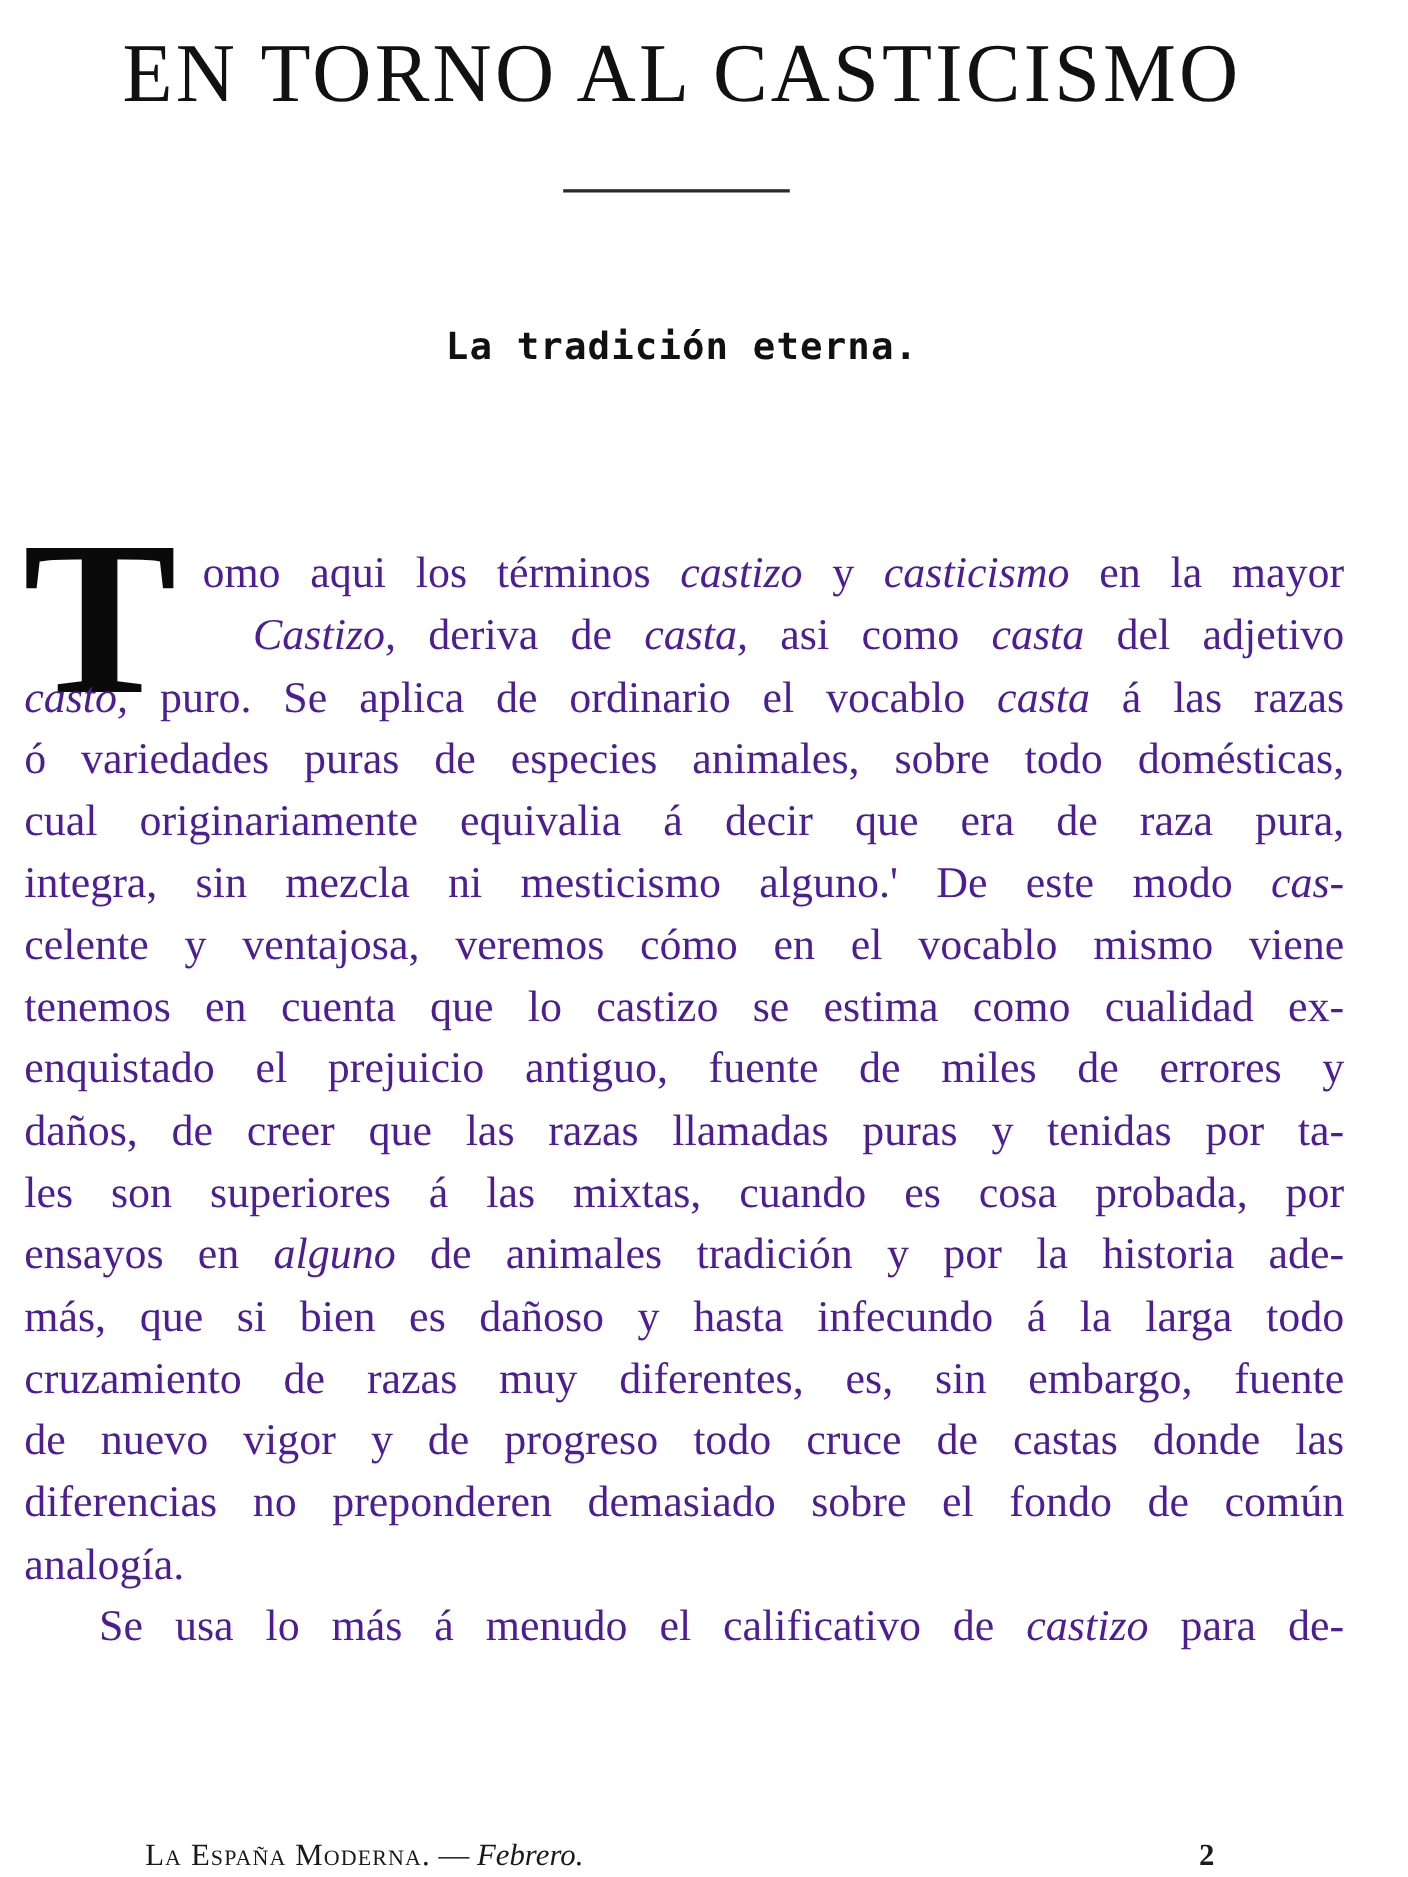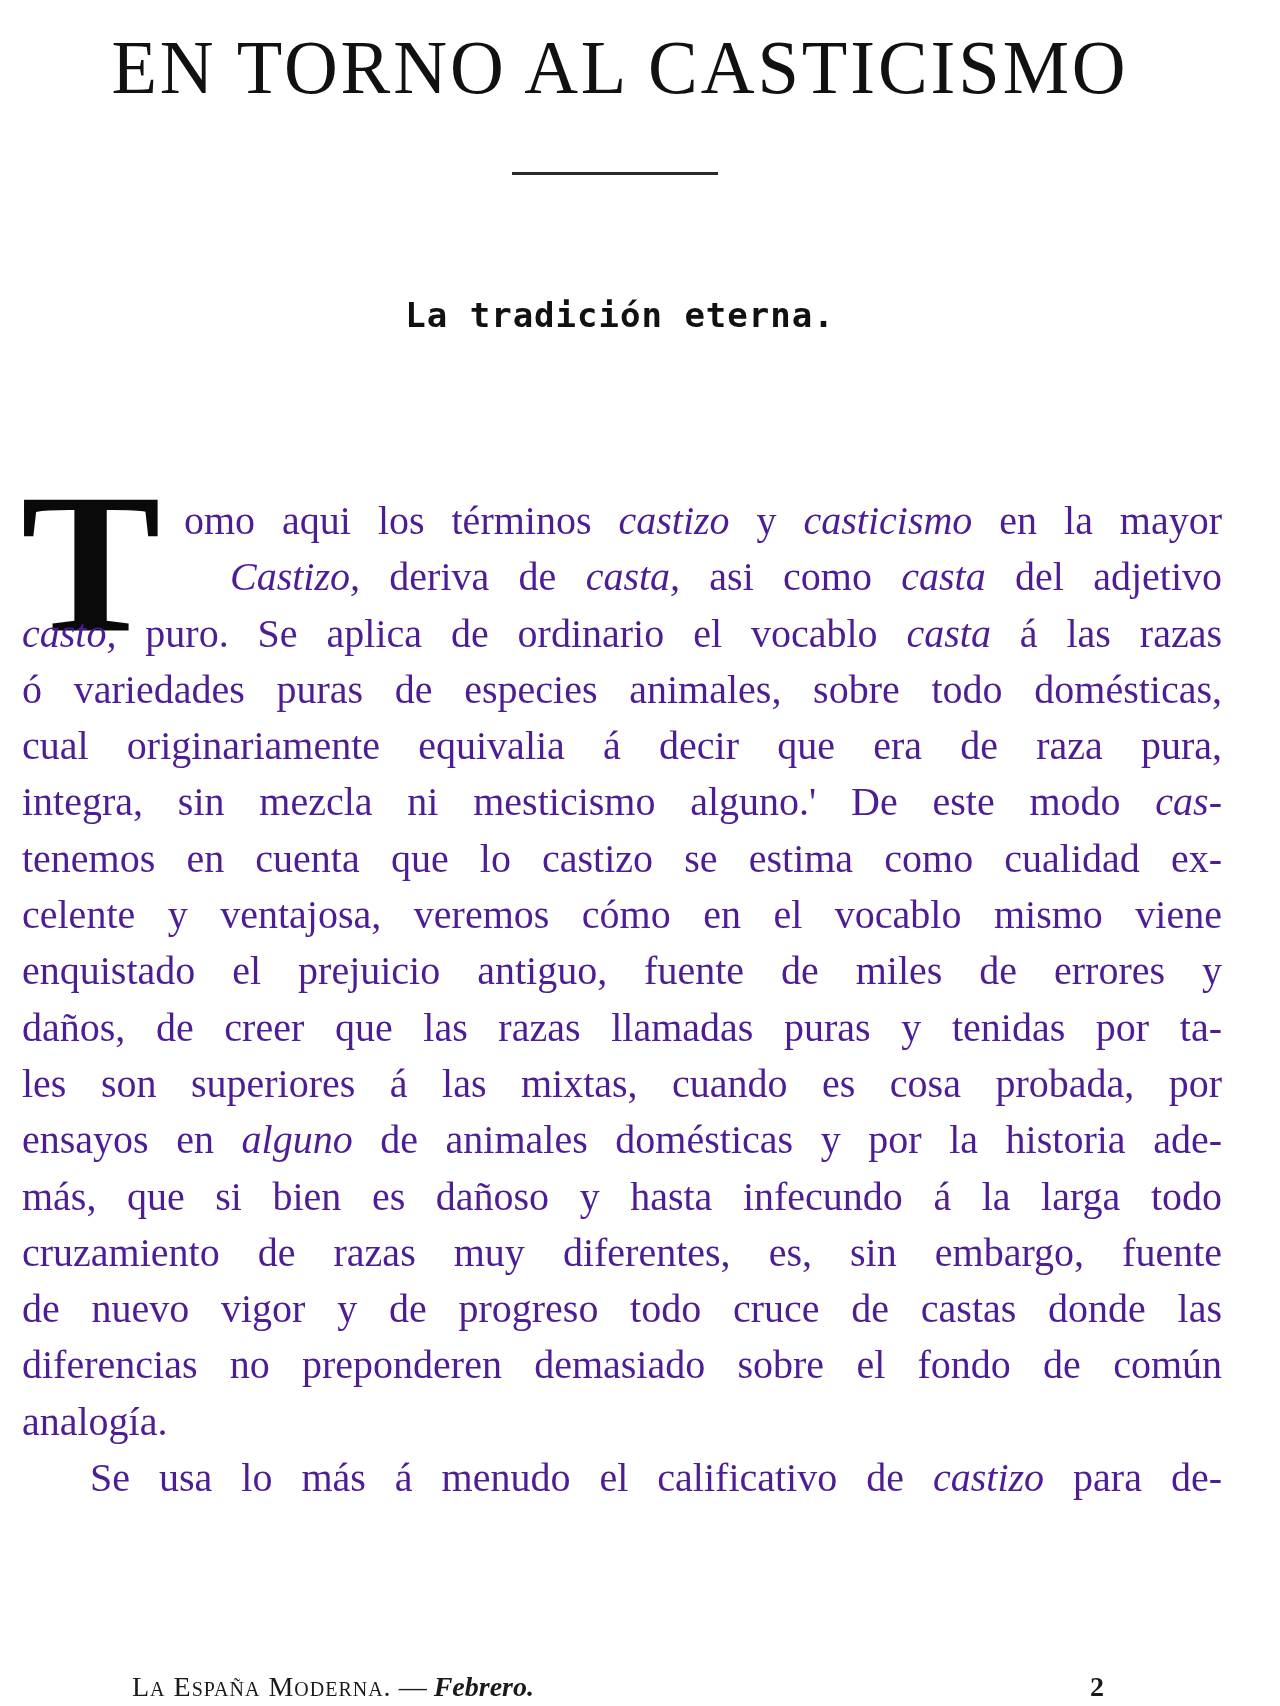--- a/index.html
+++ b/index.html
@@ -95,21 +95,21 @@
       width: 1000px;
       font-family: "Liberation Serif", serif;
       font-size: 28px;
       line-height: 34px;
       color: #1a1a1a;
     }
     .footer .journal {
       font-variant: small-caps;
       letter-spacing: 1px;
     }
-    .footer .month { font-style: italic; font-weight: bold; }
+    .footer .month { font-style: italic; }
     .footer .sig {
       position: absolute;
       left: 958px;
       top: 0;
       font-weight: bold;
     }
   </style>
 </head>
 <body>
 
@@ -123,26 +123,26 @@
 
   <div class="dropcap">T</div>
 
   <div class="body-text">
     <span class="line ind1"><span>omo aqui los términos </span><span class="w">castizo</span><span> y </span><span class="w">casticismo</span><span> en la mayor</span></span>
     <span class="line ind2"><span class="w">Castizo,</span><span> deriva de </span><span class="w">casta,</span><span> asi como </span><span class="w">casta</span><span> del adjetivo</span></span>
     <span class="line"><span class="w">casto,</span><span> puro. Se aplica de ordinario el vocablo </span><span class="w">casta</span><span> á las razas</span></span>
     <span class="line">ó variedades puras de especies animales, sobre todo domésticas,</span>
     <span class="line">cual originariamente equivalia á decir que era de raza pura,</span>
     <span class="line"><span>integra, sin mezcla ni mesticismo alguno.' De este modo </span><span class="w">cas-</span></span>
+    <span class="line">celente y ventajosa, veremos cómo en el vocablo mismo viene</span>
     <span class="line">tenemos en cuenta que lo castizo se estima como cualidad ex-</span>
-    <span class="line">celente y ventajosa, veremos cómo en el vocablo mismo viene</span>
     <span class="line">enquistado el prejuicio antiguo, fuente de miles de errores y</span>
     <span class="line">daños, de creer que las razas llamadas puras y tenidas por ta-</span>
     <span class="line">les son superiores á las mixtas, cuando es cosa probada, por</span>
-    <span class="line"><span>ensayos en </span><span class="w">alguno</span><span> de animales domésticas y por la historia ade-</span></span>
+    <span class="line"><span>ensayos en </span><span class="w">alguno</span><span> de animales tradición y por la historia ade-</span></span>
     <span class="line">más, que si bien es dañoso y hasta infecundo á la larga todo</span>
     <span class="line">cruzamiento de razas muy diferentes, es, sin embargo, fuente</span>
     <span class="line">de nuevo vigor y de progreso todo cruce de castas donde las</span>
     <span class="line">diferencias no preponderen demasiado sobre el fondo de común</span>
     <span class="line last">analogía.</span>
     <span class="line para"><span>Se usa lo más á menudo el calificativo de </span><span class="w">castizo</span><span> para de-</span></span>
   </div>
 
   <div class="footer">
     <span class="journal">La España Moderna.</span><span> — </span><span class="month">Febrero.</span>

